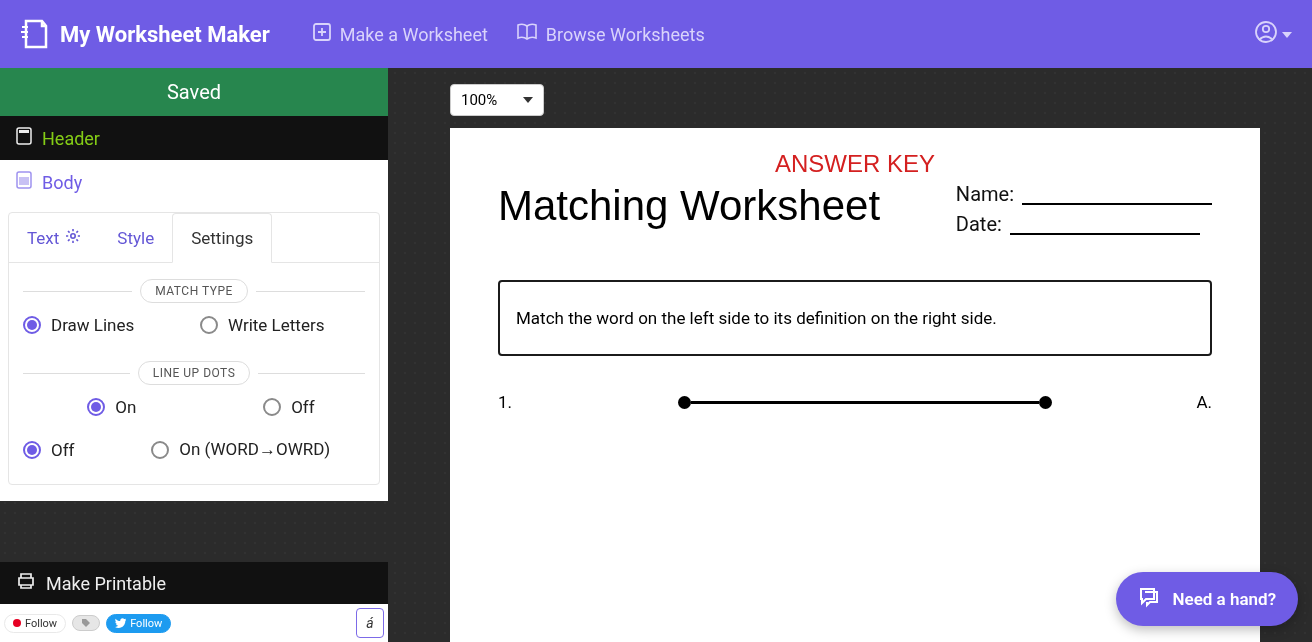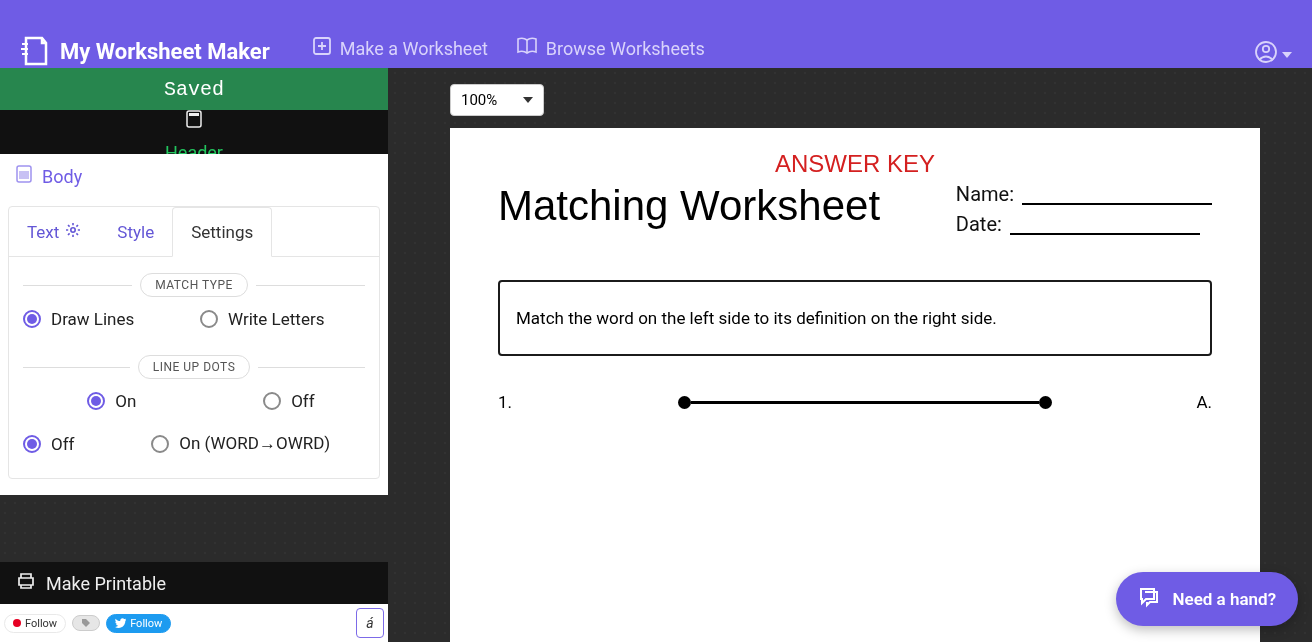--- a/index.html
+++ b/index.html
@@ -1,33 +1,33 @@
 <!DOCTYPE html>
 <html><head>
 <meta charset="utf-8">
 <style>
 * { margin: 0; padding: 0; box-sizing: border-box; }
 body { font-family: -apple-system, BlinkMacSystemFont, "Segoe UI", Roboto, Helvetica, Arial, sans-serif; width: 1312px; height: 642px; overflow: hidden; background: #2b2b2b; }
 
 
-.topnav { height: 68px; background: #6f5ce5; display: flex; align-items: flex-end; padding: 0 20px; color: #e8e4ff; }
+.topnav { height: 68px; background: #6f5ce5; display: flex; align-items: center; padding: 0 20px; color: #e8e4ff; }
 .logo { display: flex; align-items: center; gap: 10px; font-weight: 700; color: #fff; font-size: 22px; margin-right: 28px; }
 .logo-mark { display: inline-flex; }
 .navlink { display: inline-flex; align-items: center; gap: 8px; color: #d9d3fb; font-size: 18px; padding: 8px 14px; text-decoration: none; cursor: pointer; }
 .nav-spacer { flex: 1; }
 .profile { display: inline-flex; align-items: center; gap: 4px; color: #d9d3fb; cursor: pointer; }
 
 
 .work { display: flex; height: calc(100% - 68px); background-color: #2b2b2b; background-image: radial-gradient(rgba(255,255,255,0.03) 1px, transparent 1px); background-size: 10px 10px; }
 
 
 .sidebar { width: 388px; display: flex; flex-direction: column; }
-.saved { height: 42px; background: #27864e; color: #fff; display: flex; align-items: center; justify-content: center; font-size: 20px; font-family: Liberation Mono, monospace; }
+.saved { height: 48px; background: #27864e; color: #fff; display: flex; align-items: center; justify-content: center; font-size: 20px; }
 .sect { height: 44px; display: flex; align-items: center; gap: 10px; padding: 0 16px; font-size: 18px; cursor: pointer; }
-.sect-dark { background: #111; color: #22c55e; flex-direction: column; }
+.sect-dark { background: #111; color: #84cc16; }
 .sect-light { background: #fff; color: #6f5ce5; }
 .panel-wrap { background: #fff; padding: 8px 8px 16px; }
 .panel { background: #fff; border: 1px solid #e5e5e5; border-radius: 4px; overflow: hidden; }
 .tabs { display: flex; border-bottom: 1px solid #e5e5e5; }
 .tab { padding: 14px 18px; font-size: 17px; color: #6457d6; cursor: pointer; display: inline-flex; align-items: center; gap: 6px; }
 .tab.active { background: #fff; color: #333; border: 1px solid #e5e5e5; border-bottom: 1px solid #fff; margin-bottom: -1px; border-top-left-radius: 4px; border-top-right-radius: 4px; }
 
 .group { padding: 10px 14px 0; }
 .group-head { display: flex; align-items: center; margin: 6px 0 10px; }
 .group-head::before, .group-head::after { content: ""; flex: 1; border-top: 1px solid #ddd; }

